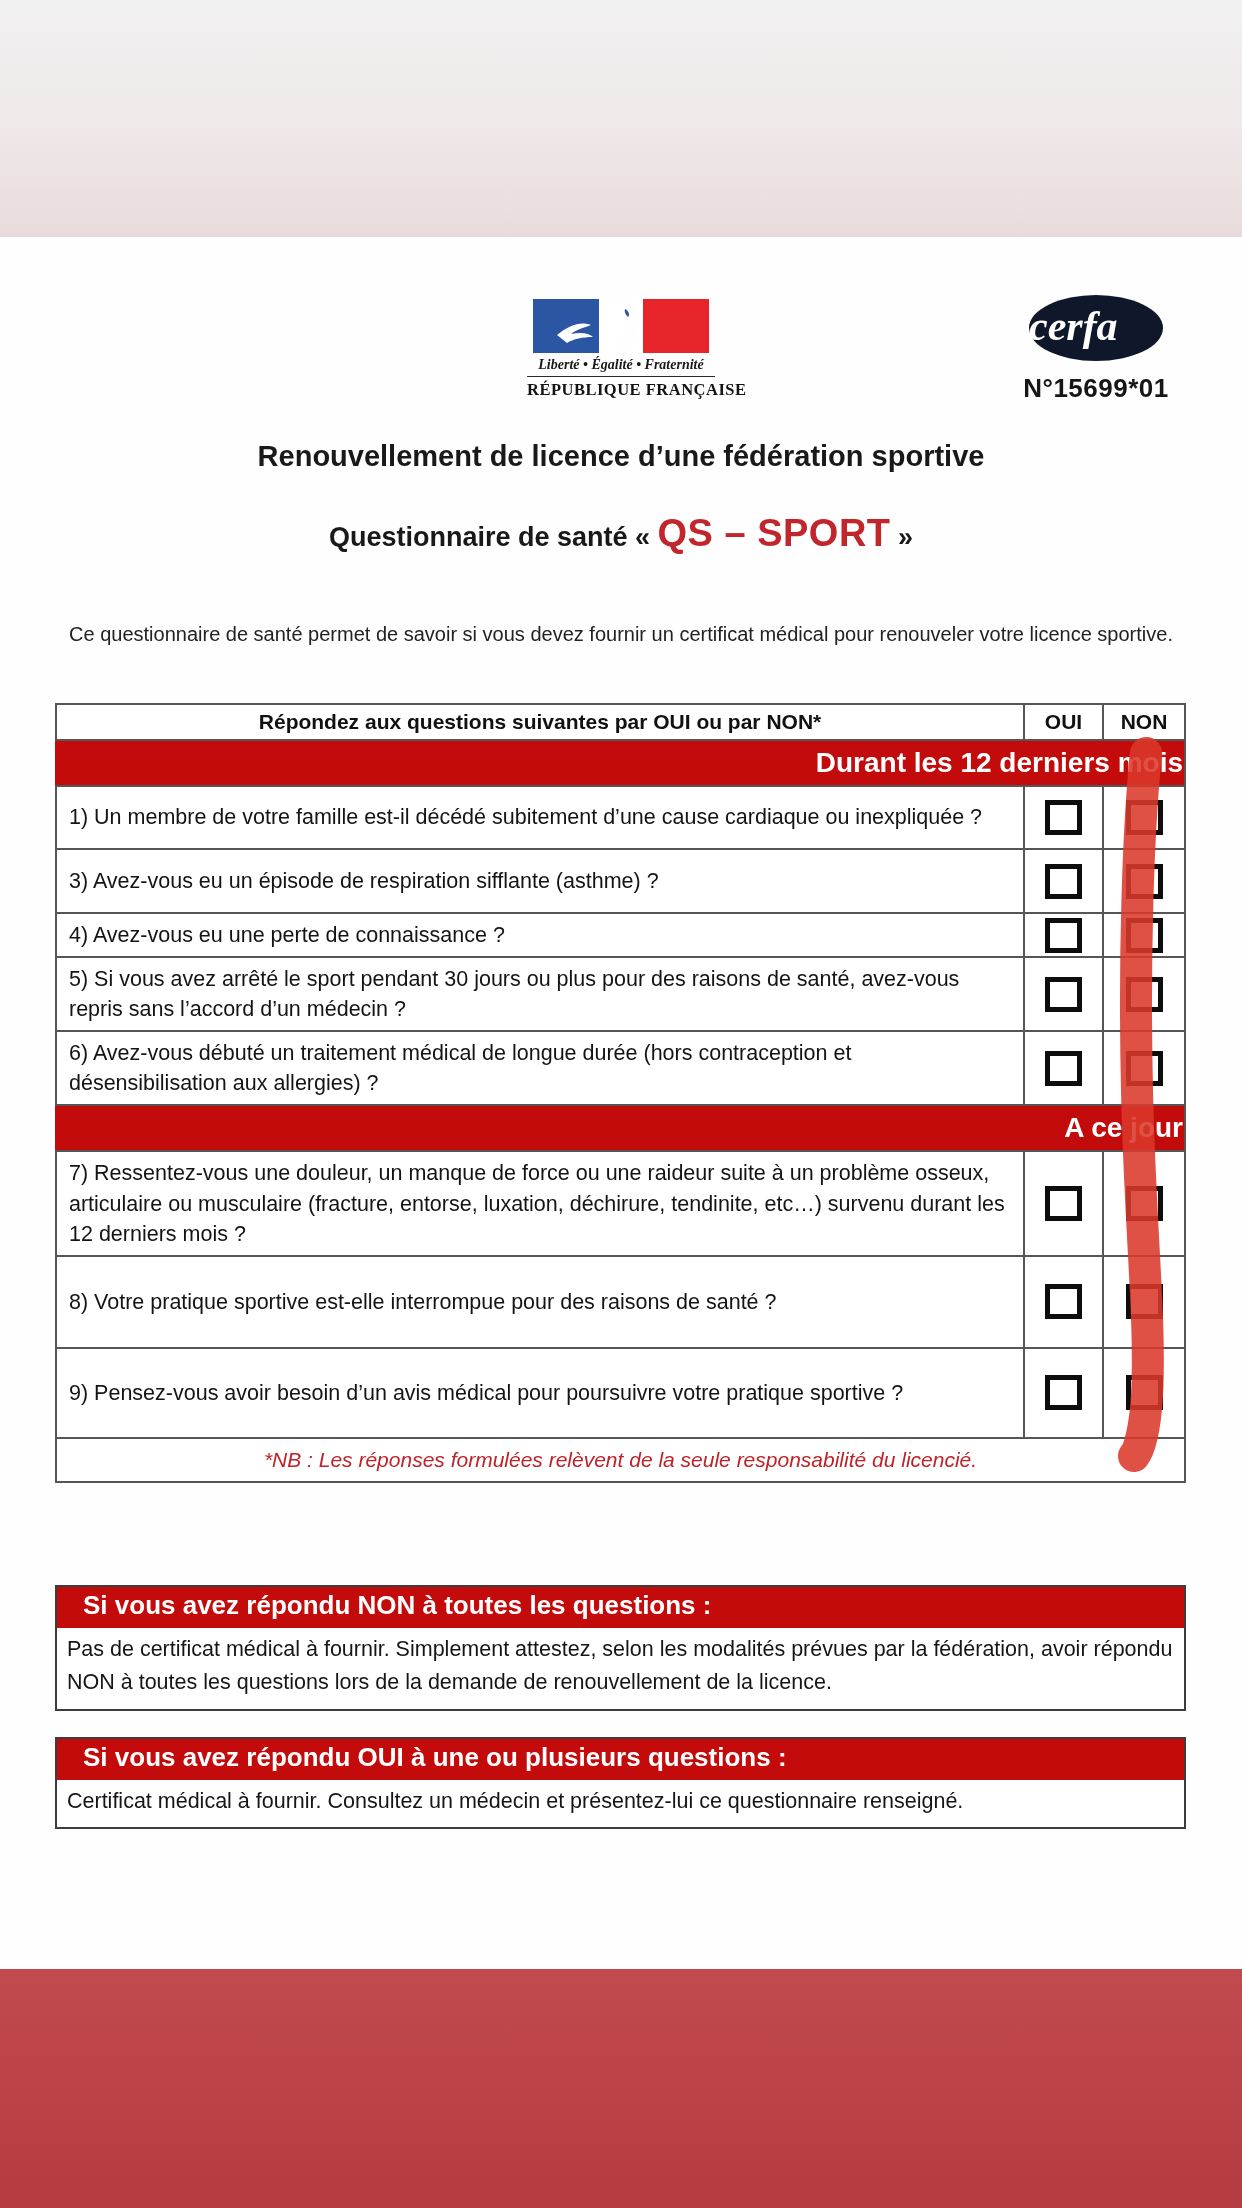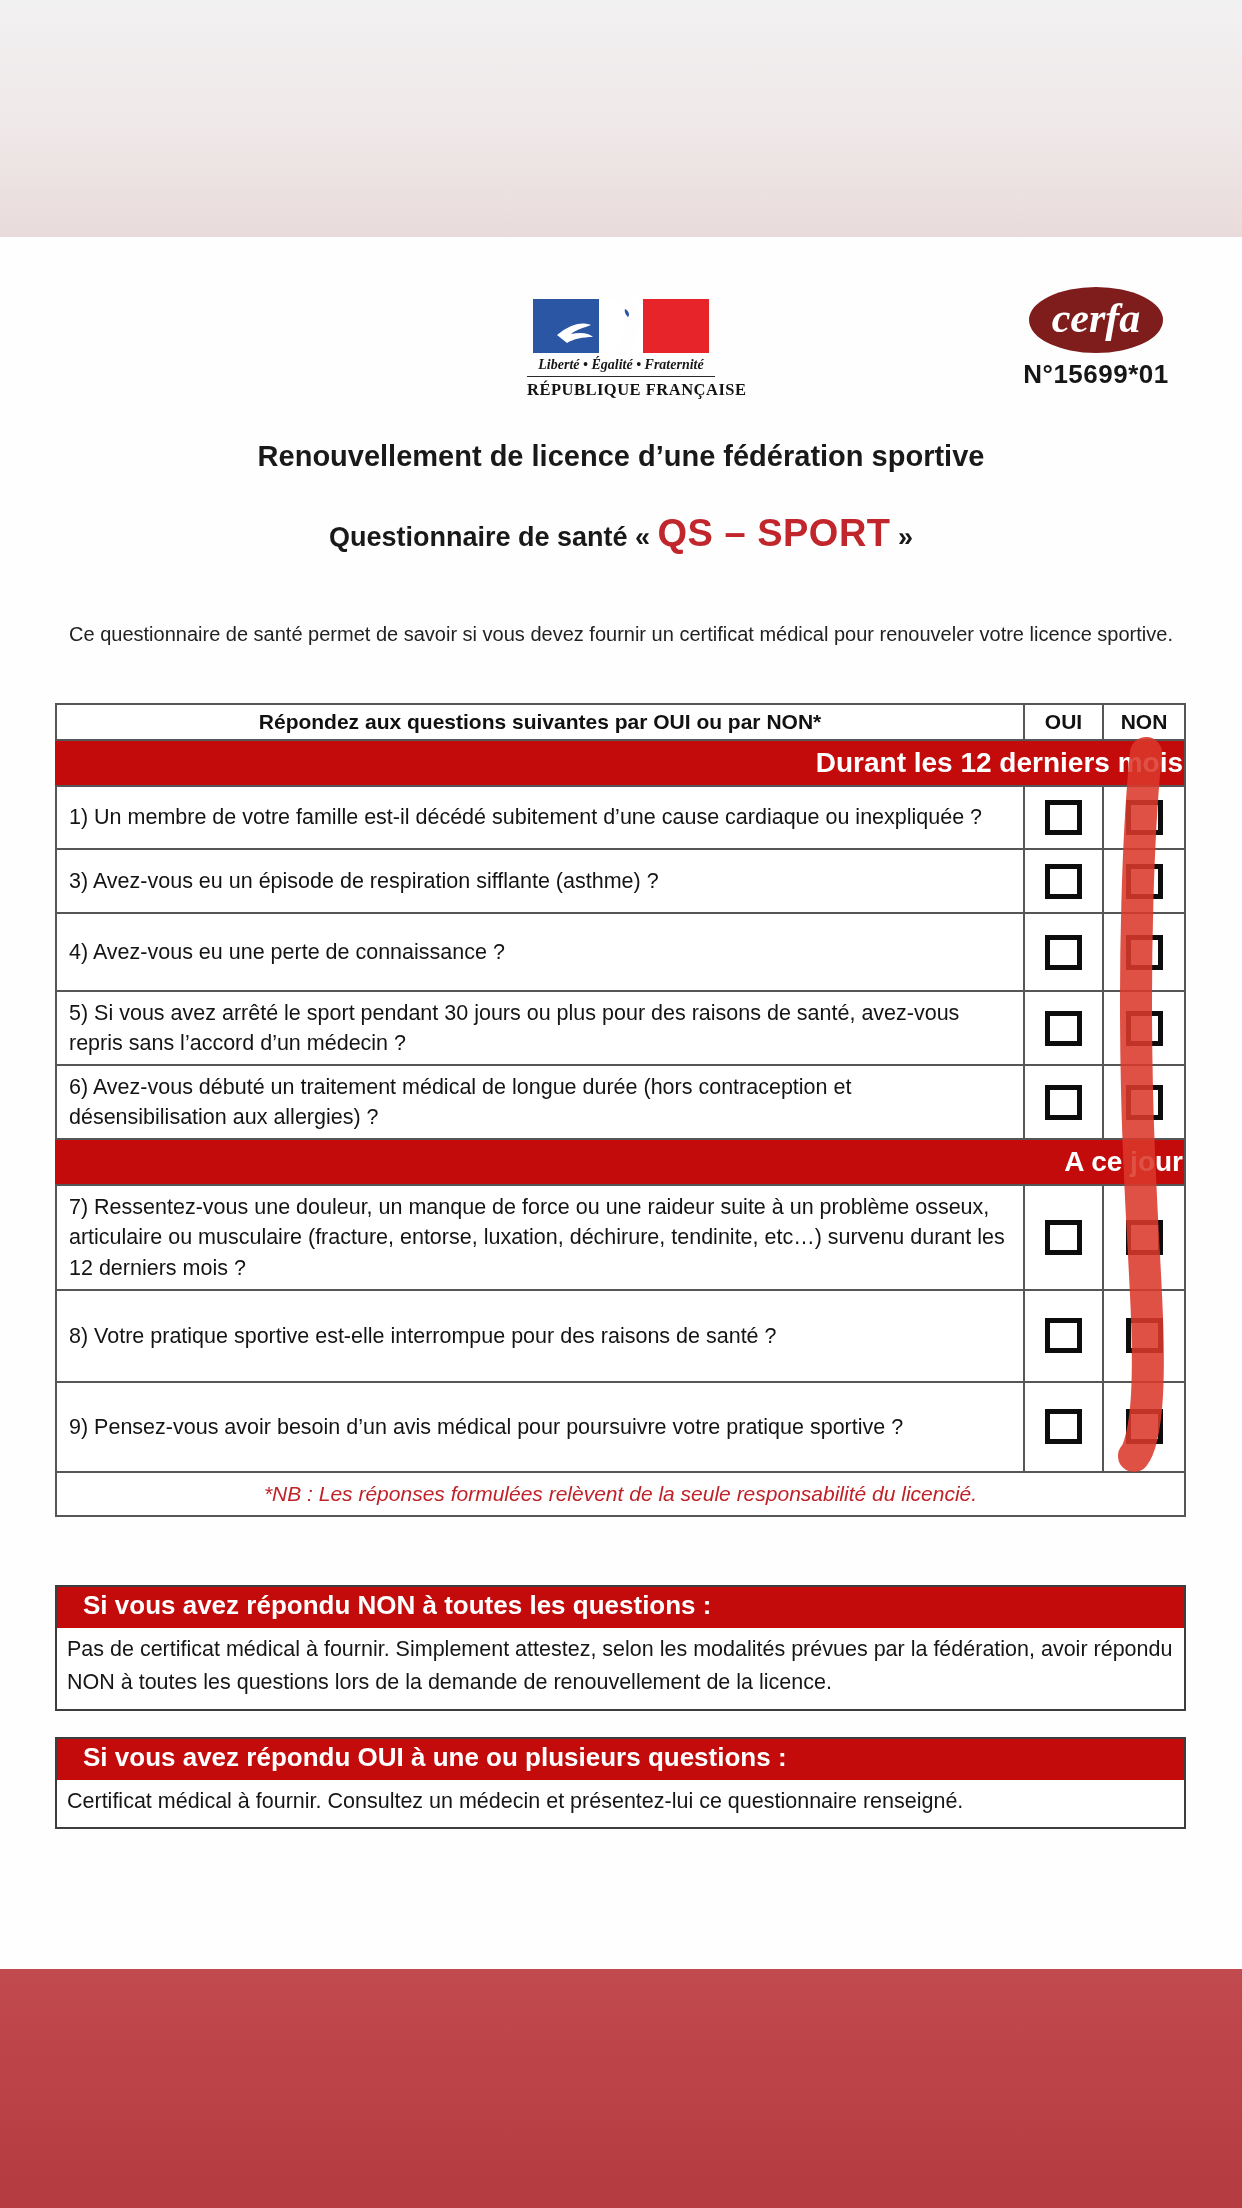--- a/index.html
+++ b/index.html
@@ -19,22 +19,22 @@
   .marianne{position:absolute;left:527px;top:62px;width:188px;text-align:center;}
   .marianne .flag{width:184px;height:54px;display:block;margin:0 auto 4px;}
   .marianne .motto{font-family:"Liberation Serif",serif;font-style:italic;font-weight:bold;
                    font-size:14px;color:#181818;padding-bottom:3px;border-bottom:1.5px solid #2a2a2a;
                    white-space:nowrap;}
   .marianne .rf{font-family:"Liberation Serif",serif;font-weight:bold;font-size:16.5px;
                 color:#131313;letter-spacing:.5px;margin-top:3px;white-space:nowrap;}
 
   
   .cerfa{position:absolute;left:1000px;top:46px;width:192px;text-align:center;}
-  .cerfa .oval{width:134px;height:66px;margin:4px auto;background:#7f1d1d;border-radius:50%;
-               display:flex;align-items:center;justify-content:center;}
+  .cerfa .oval{width:134px;height:66px;margin:12px auto;background:#0f172a;border-radius:50%;
+               display:flex;align-items:center;justify-content:flex-start;}
   .cerfa .oval span{font-family:"Liberation Serif",serif;font-style:italic;font-weight:bold;
                     color:#fff;font-size:42px;line-height:1;padding-bottom:4px;}
   .cerfa .num{margin-top:6px;font-weight:bold;font-size:26px;color:#161616;letter-spacing:.5px;}
 
   .title{position:absolute;top:203px;left:0;width:1242px;text-align:center;
          font-size:29px;font-weight:bold;color:#191919;}
   .subtitle{position:absolute;top:275px;left:0;width:1242px;text-align:center;
             font-size:27px;font-weight:bold;color:#191919;}
   .subtitle .qs{color:#c0262c;font-size:38px;letter-spacing:.5px;}
   .intro{position:absolute;top:386px;left:0;width:1242px;text-align:center;
@@ -117,21 +117,21 @@
           <tr style="height: 63px;">
             <td class="q-cell">1) Un membre de votre famille est-il décédé subitement d’une cause cardiaque ou inexpliquée ?</td>
             <td class="cb-cell col-oui"><span class="cb"></span></td>
             <td class="cb-cell col-non"><span class="cb"></span></td>
           </tr>
           <tr style="height: 64px;">
             <td class="q-cell">3) Avez-vous eu un épisode de respiration sifflante (asthme) ?</td>
             <td class="cb-cell col-oui"><span class="cb"></span></td>
             <td class="cb-cell col-non"><span class="cb"></span></td>
           </tr>
-          <tr style="height: 78px;">
+          <tr style="height: 44px;">
             <td class="q-cell">4) Avez-vous eu une perte de connaissance ?</td>
             <td class="cb-cell col-oui"><span class="cb"></span></td>
             <td class="cb-cell col-non"><span class="cb"></span></td>
           </tr>
           <tr style="height: 65px;">
             <td class="q-cell">5) Si vous avez arrêté le sport pendant 30 jours ou plus pour des raisons de santé, avez-vous repris sans l’accord d’un médecin ?</td>
             <td class="cb-cell col-oui"><span class="cb"></span></td>
             <td class="cb-cell col-non"><span class="cb"></span></td>
           </tr>
           <tr style="height: 65px;">

